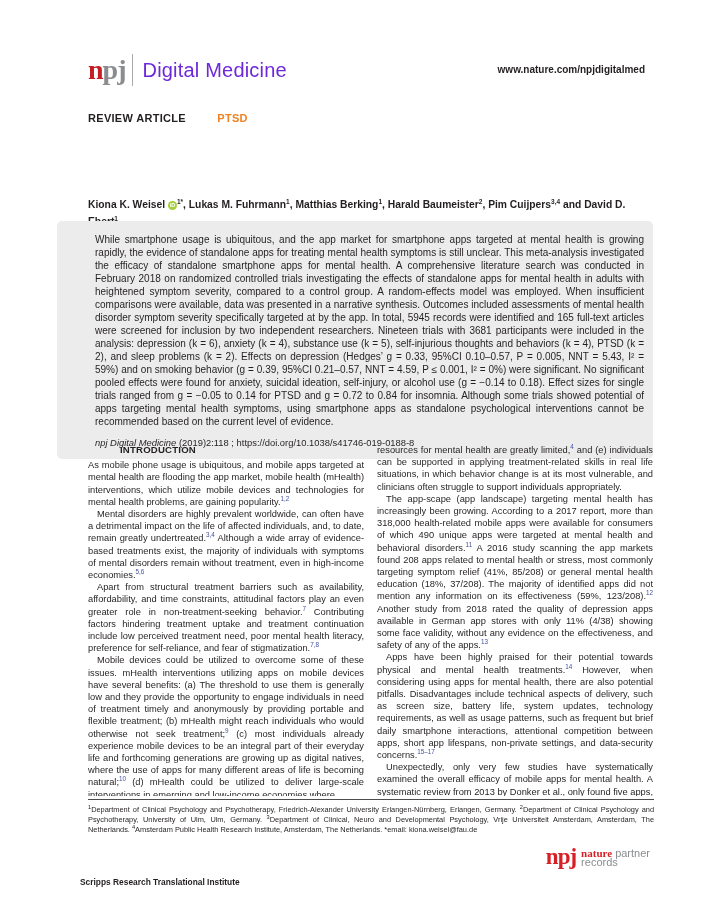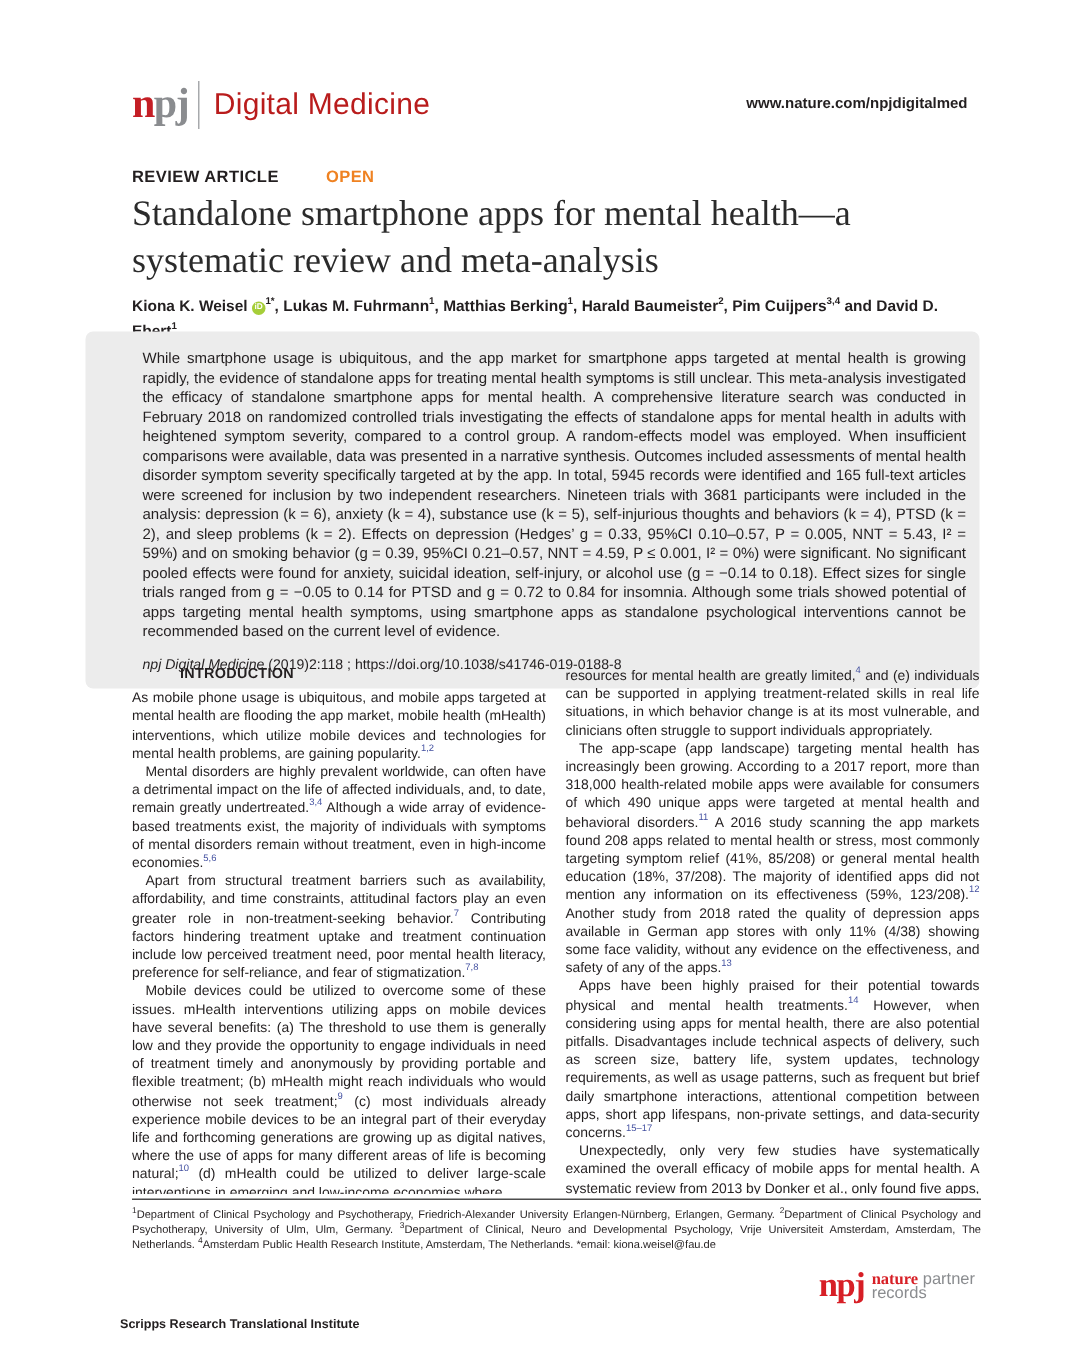--- a/index.html
+++ b/index.html
@@ -5,21 +5,21 @@
   html,body{margin:0;padding:0;background:#ffffff;}
   .page{position:relative;width:712px;height:910px;background:#ffffff;overflow:hidden;
         font-family:"Liberation Sans",sans-serif;color:#231f20;}
 
   
   .brand{position:absolute;top:54px;left:88px;display:flex;align-items:center;}
   .brand-npj{font-family:"Liberation Serif",serif;font-weight:bold;font-size:28px;letter-spacing:-1px;line-height:28px;}
   .brand-n{color:#c41e25;}
   .brand-pj{color:#8a8c8f;}
   .brand-divider{width:1px;height:32px;background:#a7a9ac;margin:0 9px 0 7px;}
-  .brand-journal{font-size:20px;color:#b91c1c;letter-spacing:0.2px;font-weight:400;}
+  .brand-journal{font-size:20px;color:#6d28d9;letter-spacing:0.2px;font-weight:400;}
   .site-url{position:absolute;top:64px;right:67px;font-size:10px;font-weight:bold;color:#231f20;text-decoration:none;text-align:center;}
 
   
   .kind-row{position:absolute;top:112px;left:88px;font-size:11px;font-weight:bold;letter-spacing:0.3px;}
   .open-label{color:#ef8222;margin-left:28px;}
   .title{position:absolute;top:128px;left:88px;width:566px;font-family:"Liberation Serif",serif;
          font-size:24px;line-height:31px;font-weight:400;color:#2b2b2b;margin:0;}
   .authors{position:absolute;top:195px;left:88px;width:566px;font-size:10.3px;font-weight:bold;color:#231f20;line-height:13px;}
   .authors sup{font-size:6.5px;}
   .orcid{display:inline-block;vertical-align:1px;background:#a6ce39;color:#ffffff;border-radius:50%;
@@ -63,24 +63,23 @@
 
   <div class="brand">
     <span class="brand-npj"><span class="brand-n">n</span><span class="brand-pj">pj</span></span>
     <span class="brand-divider"></span>
     <span class="brand-journal">Digital Medicine</span>
   </div>
   <a class="site-url" href="#">www.nature.com/npjdigitalmed</a>
 
   <div class="kind-row">
     <span>REVIEW ARTICLE</span>
-    <span class="open-label">OPEN</span>
+    <span class="open-label">PTSD</span>
   </div>
 
-  <h1 class="title">Standalone smartphone apps for mental health—a systematic review and meta-analysis</h1>
   <div class="authors"><span>Kiona K. Weisel <span class="orcid">iD</span><sup>1*</sup>, </span><span>Lukas M. Fuhrmann<sup>1</sup>, </span><span>Matthias Berking<sup>1</sup>, </span><span>Harald Baumeister<sup>2</sup>, </span><span>Pim Cuijpers<sup>3,4</sup> and </span><span>David D. Ebert<sup>1</sup></span></div>
 
   <div class="abstract">
     <p class="abstract-text">While smartphone usage is ubiquitous, and the app market for smartphone apps targeted at mental health is growing rapidly, the evidence of standalone apps for treating mental health symptoms is still unclear. This meta-analysis investigated the efficacy of standalone smartphone apps for mental health. A comprehensive literature search was conducted in February 2018 on randomized controlled trials investigating the effects of standalone apps for mental health in adults with heightened symptom severity, compared to a control group. A random-effects model was employed. When insufficient comparisons were available, data was presented in a narrative synthesis. Outcomes included assessments of mental health disorder symptom severity specifically targeted at by the app. In total, 5945 records were identified and 165 full-text articles were screened for inclusion by two independent researchers. Nineteen trials with 3681 participants were included in the analysis: depression (k = 6), anxiety (k = 4), substance use (k = 5), self-injurious thoughts and behaviors (k = 4), PTSD (k = 2), and sleep problems (k = 2). Effects on depression (Hedges’ g = 0.33, 95%CI 0.10–0.57, P = 0.005, NNT = 5.43, I² = 59%) and on smoking behavior (g = 0.39, 95%CI 0.21–0.57, NNT = 4.59, P ≤ 0.001, I² = 0%) were significant. No significant pooled effects were found for anxiety, suicidal ideation, self-injury, or alcohol use (g = −0.14 to 0.18). Effect sizes for single trials ranged from g = −0.05 to 0.14 for PTSD and g = 0.72 to 0.84 for insomnia. Although some trials showed potential of apps targeting mental health symptoms, using smartphone apps as standalone psychological interventions cannot be recommended based on the current level of evidence.</p>
     <p class="citation">
       <span class="citation-journal">npj Digital Medicine</span><span> (2019)2:118 ; </span><a class="citation-doi" href="#">https://doi.org/10.1038/s41746-019-0188-8</a>
     </p>
   </div>
 
   <div class="content">

